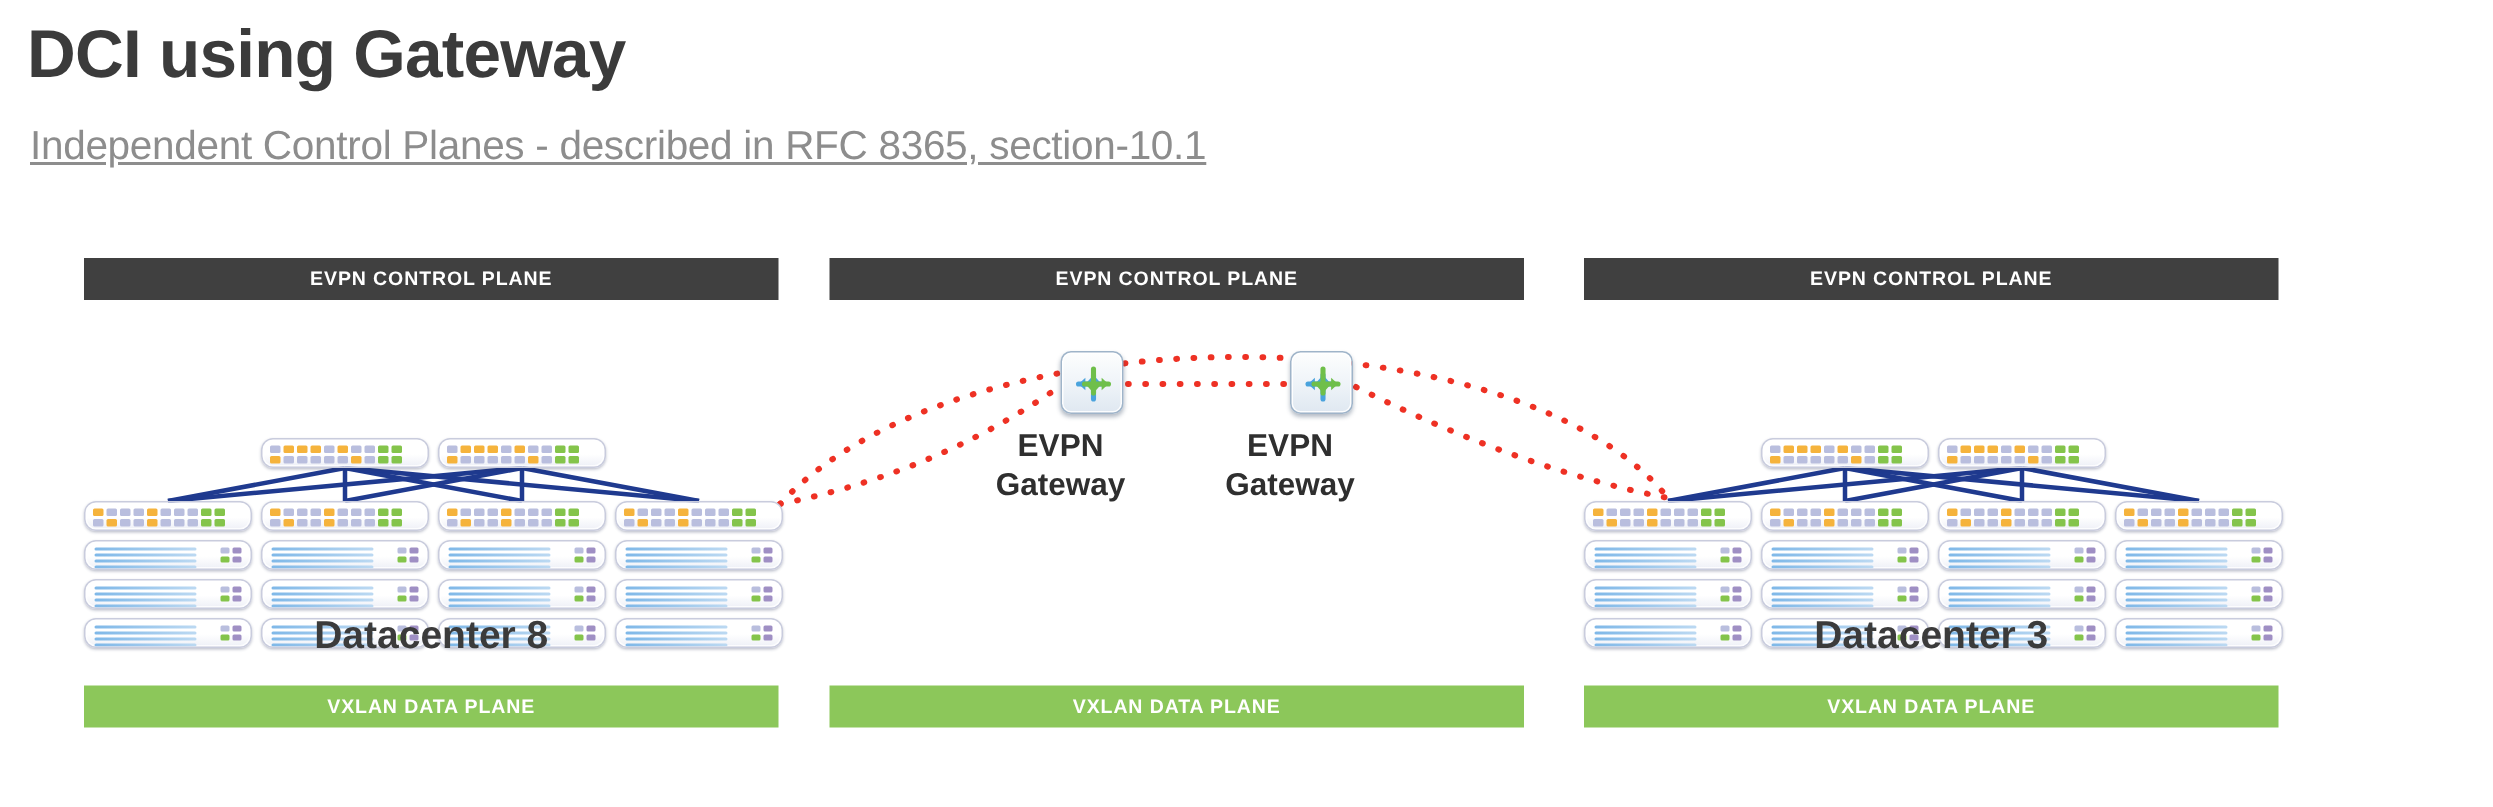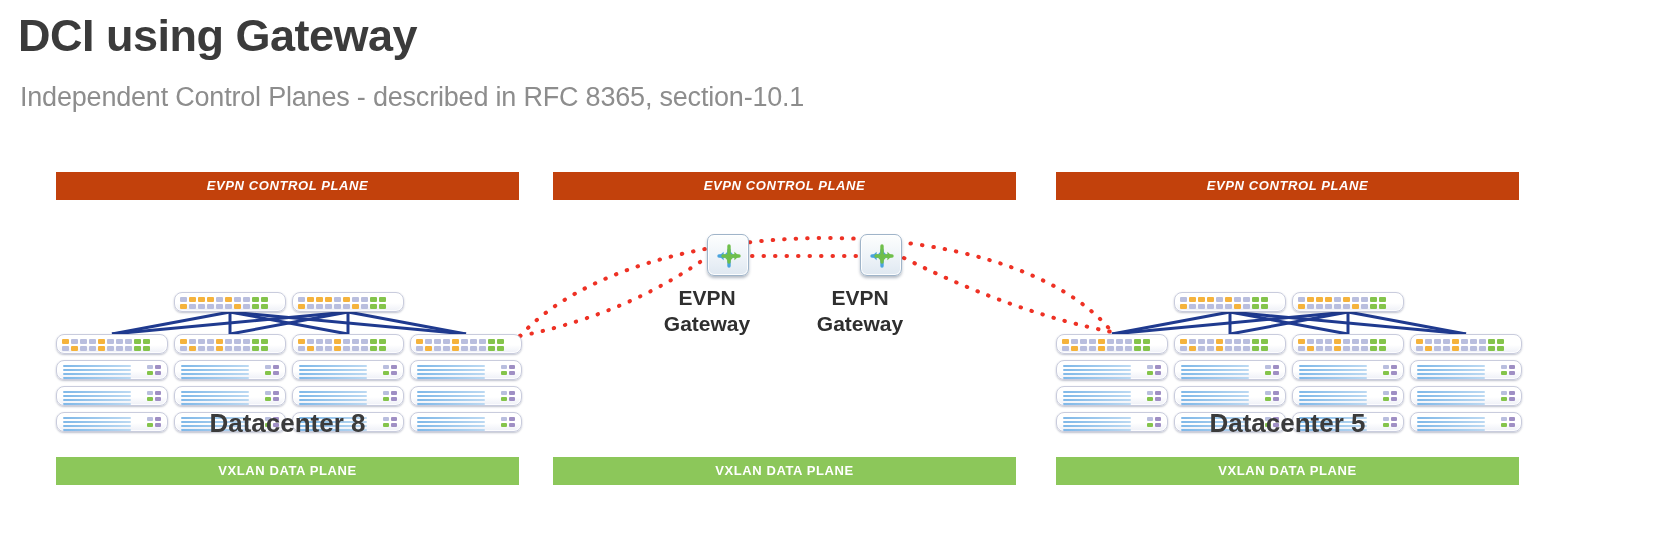--- a/index.html
+++ b/index.html
@@ -13,31 +13,31 @@
 
   
   .title{
     position:absolute;left:18px;top:12px;
     font-size:45px;font-weight:bold;color:#3b3b3b;
     letter-spacing:-0.5px;line-height:1.05;white-space:nowrap;
   }
   .subtitle{
     position:absolute;left:20px;top:82px;
     font-size:27px;font-weight:normal;color:#8d8d8d;
-    letter-spacing:-0.2px;white-space:nowrap;
+    letter-spacing:-0.2px;white-space:nowrap;text-decoration:underline;
   }
 
   
   .bar{
     position:absolute;height:28px;line-height:28px;
     text-align:center;color:#ffffff;
     font-size:13px;font-weight:bold;letter-spacing:.6px;
     white-space:nowrap;
   }
-  .bar.cp{background:#c2410c;font-style:italic;}
+  .bar.cp{background:#404040;}
   .bar.dp{background:#8cc75a;}
 
   
   .dc{position:absolute;top:282px;height:135px;}
   .dcLabel{
     position:absolute;width:100%;text-align:center;
     top:408px;font-size:26px;font-weight:bold;color:#3b3b3b;
     white-space:nowrap;
   }
 
@@ -897,21 +897,21 @@
           </div>
           <div class="sbcol">
             <div class="sb v"></div>
             <div class="sb v"></div>
           </div>
         </div>
       </div>
     </div>
 
   <div class="dcLabel" style="left:56px;width:463px;">Datacenter 8</div>
-  <div class="dcLabel" style="left:1056px;width:463px;">Datacenter 5</div>
+  <div class="dcLabel" style="left:1056px;width:463px;">Datacenter 3</div>
 
   <div class="gw" style="left:707px;top:234px;">
     <div class="gwbox">
       <svg width="42" height="42" viewBox="0 0 42 42">
         <g stroke-linecap="round" stroke-linejoin="round">
           <path d="M21 31 L21 15" stroke="#4aa3dd" stroke-width="3.4" fill="none"></path>
           <path d="M21 15 l-4.2 4.6 8.4 0 z" fill="#4aa3dd"></path>
           <path d="M11 21 L27 21" stroke="#4aa3dd" stroke-width="3.4" fill="none"></path>
           <path d="M11 21 l4.6 -4.2 0 8.4 z" fill="#4aa3dd"></path>
           <path d="M21 11 L21 27" stroke="#6fbf4a" stroke-width="3.4" fill="none"></path>

